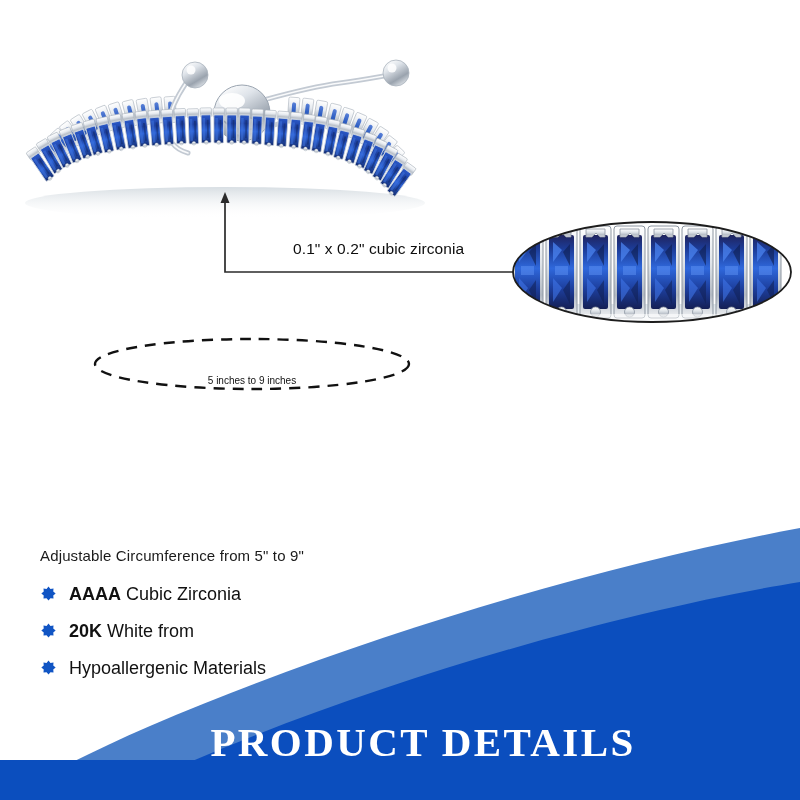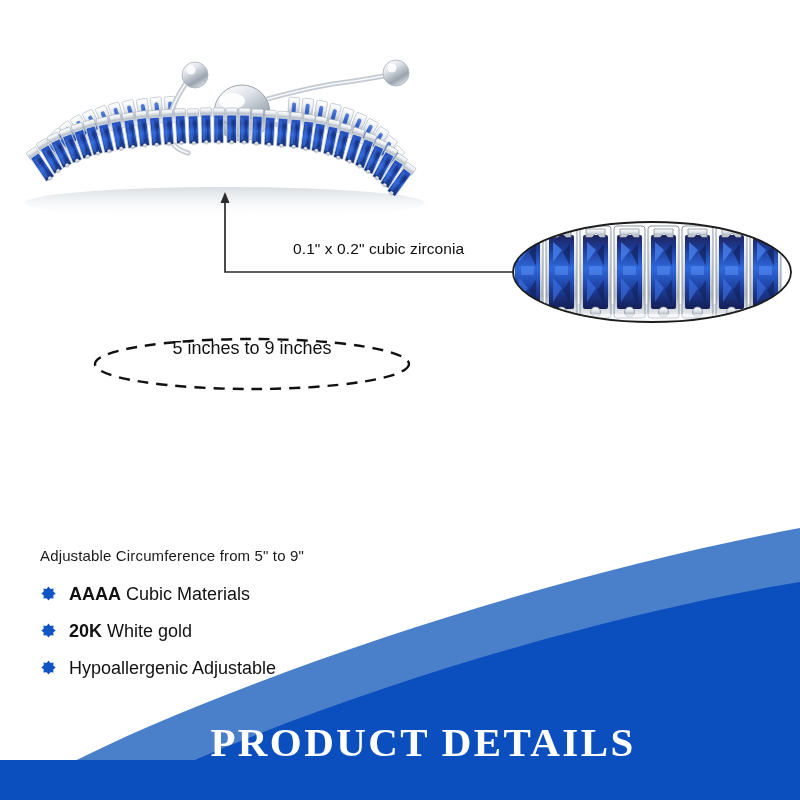--- a/index.html
+++ b/index.html
@@ -19,23 +19,23 @@
   
   #gem-size-label{
     position:absolute;left:293px;top:240px;
     font-size:15.5px;color:#0d0d0d;white-space:nowrap;
     letter-spacing:.1px;
   }
 
   
   #length-ellipse{position:absolute;left:92px;top:336px;width:320px;height:56px;}
   #length-text{
-    position:absolute;left:92px;top:320px;width:320px;height:56px;
+    position:absolute;left:92px;top:352px;width:320px;height:56px;
     display:flex;align-items:center;justify-content:center;
-    font-size:18px;color:#111;white-space:nowrap;
+    font-size:10px;color:#111;white-space:nowrap;
   }
 
   
   #features{position:absolute;left:40px;top:547px;width:430px;}
   #intro-line{font-size:15px;color:#1a1a1a;margin:0 0 20px 0;letter-spacing:.15px;}
   .feature-row{display:flex;align-items:center;margin-bottom:16px;}
   .bullet{width:17px;height:17px;flex:none;margin-right:12px;}
   .feature-text{font-size:18px;color:#111;white-space:nowrap;}
   .feature-text .strong{font-weight:bold;text-align:right;}
 
@@ -374,35 +374,35 @@
   </svg>
   <div id="length-text">5 inches to 9 inches</div>
 
   <div id="features">
     <div id="intro-line">Adjustable Circumference from 5" to 9"</div>
 
     <div class="feature-row">
       <svg class="bullet" viewBox="0 0 20 20">
         <path d="M10 0.6 12.3 3.4 15.9 3 15.6 6.6 18.4 8.9 15.6 11.2 15.9 14.8 12.3 14.4 10 17.2 7.7 14.4 4.1 14.8 4.4 11.2 1.6 8.9 4.4 6.6 4.1 3 7.7 3.4 Z" fill="#1155c4"></path>
       </svg>
-      <div class="feature-text"><span class="strong">AAAA</span><span> Cubic Materials</span></div>
+      <div class="feature-text"><span class="strong">AAAA</span><span> Cubic Zirconia</span></div>
     </div>
 
     <div class="feature-row">
       <svg class="bullet" viewBox="0 0 20 20">
         <path d="M10 0.6 12.3 3.4 15.9 3 15.6 6.6 18.4 8.9 15.6 11.2 15.9 14.8 12.3 14.4 10 17.2 7.7 14.4 4.1 14.8 4.4 11.2 1.6 8.9 4.4 6.6 4.1 3 7.7 3.4 Z" fill="#1155c4"></path>
       </svg>
-      <div class="feature-text"><span class="strong">20K</span><span> White gold</span></div>
+      <div class="feature-text"><span class="strong">20K</span><span> White from</span></div>
     </div>
 
     <div class="feature-row">
       <svg class="bullet" viewBox="0 0 20 20">
         <path d="M10 0.6 12.3 3.4 15.9 3 15.6 6.6 18.4 8.9 15.6 11.2 15.9 14.8 12.3 14.4 10 17.2 7.7 14.4 4.1 14.8 4.4 11.2 1.6 8.9 4.4 6.6 4.1 3 7.7 3.4 Z" fill="#1155c4"></path>
       </svg>
-      <div class="feature-text"><span class="strong"></span><span>Hypoallergenic Adjustable</span></div>
+      <div class="feature-text"><span class="strong"></span><span>Hypoallergenic Materials</span></div>
     </div>
   </div>
 
   <svg id="banner" viewBox="0 0 800 310" preserveAspectRatio="none">
 
     <path d="M800,38 C620,72 380,138 150,236 C90,262 40,288 0,310 L0,310 L800,310 Z" fill="#4a7fc9"></path>
 
     <path d="M800,92 C640,118 400,182 190,272 C120,300 55,310 0,310 L800,310 Z" fill="#0b4ebe"></path>
     <rect x="0" y="270" width="800" height="40" fill="#0b4ebe"></rect>
   </svg>

